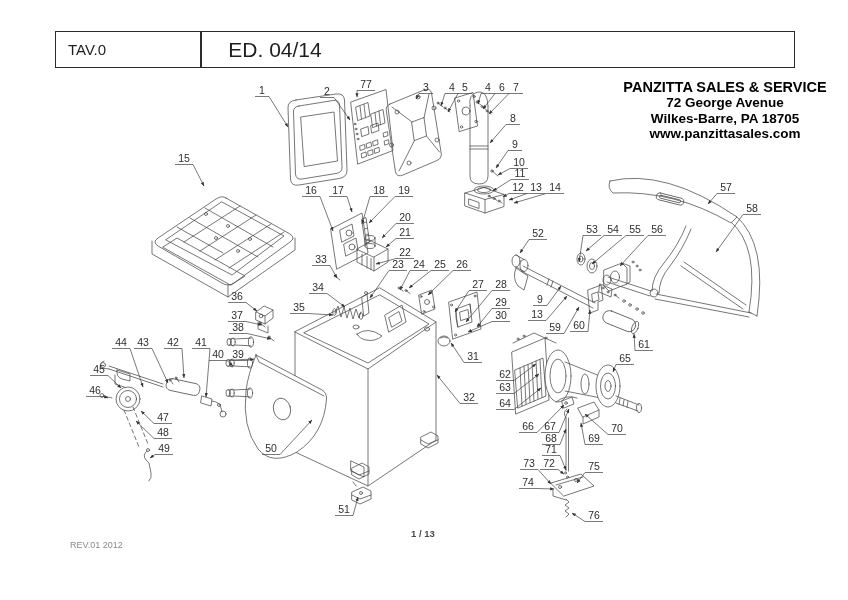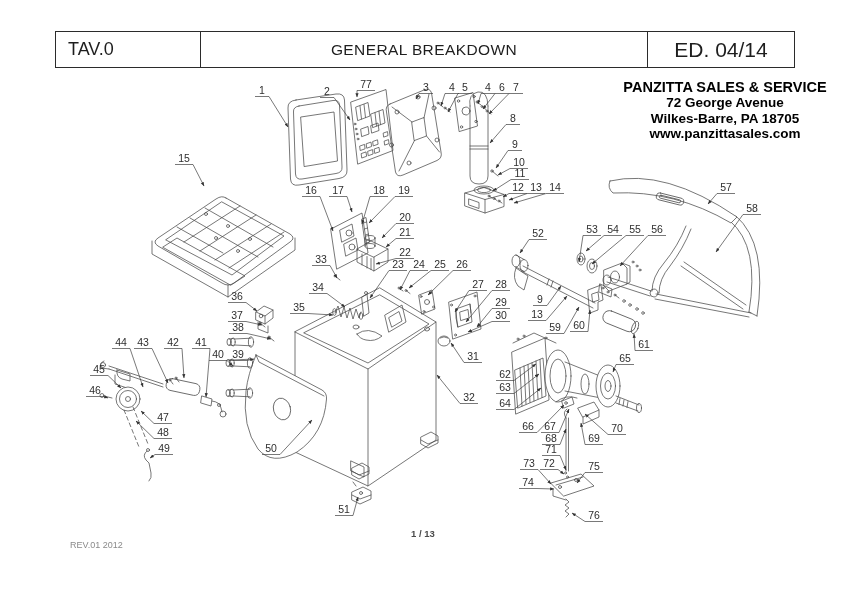--- a/index.html
+++ b/index.html
@@ -2,21 +2,21 @@
 <html><head>
 <meta charset="utf-8">
 <style>
   html,body{margin:0;padding:0;background:#fff;}
   .page{position:relative;width:848px;height:600px;background:#fff;overflow:hidden;
         font-family:"Liberation Sans",sans-serif;}
   
   .hdr{position:absolute;left:55px;top:31px;width:740px;height:37px;display:flex;
        border:1.6px solid #2b2b2b;box-sizing:border-box;color:#1e1e1e;}
   .hdr>div{display:flex;align-items:center;box-sizing:border-box;}
-  .hdr .c1{width:145px;border-right:1.6px solid #2b2b2b;padding-left:12px;font-size:18px;}
+  .hdr .c1{width:145px;border-right:1.6px solid #2b2b2b;padding-left:12px;font-size:15px;}
   .hdr .c2{flex:1;justify-content:center;font-size:15.5px;letter-spacing:.4px;}
   .hdr .c3{width:147px;border-left:1.6px solid #2b2b2b;justify-content:center;font-size:21px;}
   
   .company{position:absolute;left:608px;top:79px;width:234px;text-align:center;
            font-weight:bold;color:#000;}
   .company .name{font-size:14.5px;line-height:16px;}
   .company .line{font-size:13.5px;line-height:15.5px;white-space:pre;}
   
   .rev{position:absolute;left:70px;top:540px;font-size:9px;color:#8a8a8a;}
   .pageno{position:absolute;left:398px;top:528px;width:50px;text-align:center;
@@ -26,21 +26,20 @@
   .callout-num{font-family:"Liberation Sans",sans-serif;font-size:10.5px;fill:#2e2e2e;text-anchor:middle;}
   .leader{stroke:#3f3f3f;stroke-width:.7;fill:none;}
 </style>
 </head>
 <body>
 
 <div class="page">
 
   <div class="hdr">
     <div class="c1">TAV.0</div>
-    <div class="c2">GENERAL BREAKDOWN</div>
     <div class="c3">ED. 04/14</div>
   </div>
 
   <div class="company">
     <div class="name">PANZITTA SALES &amp; SERVICE</div>
     <div class="line">72 George Avenue</div>
     <div class="line">Wilkes-Barre, PA 18705</div>
     <div class="line">www.panzittasales.com</div>
   </div>
 

